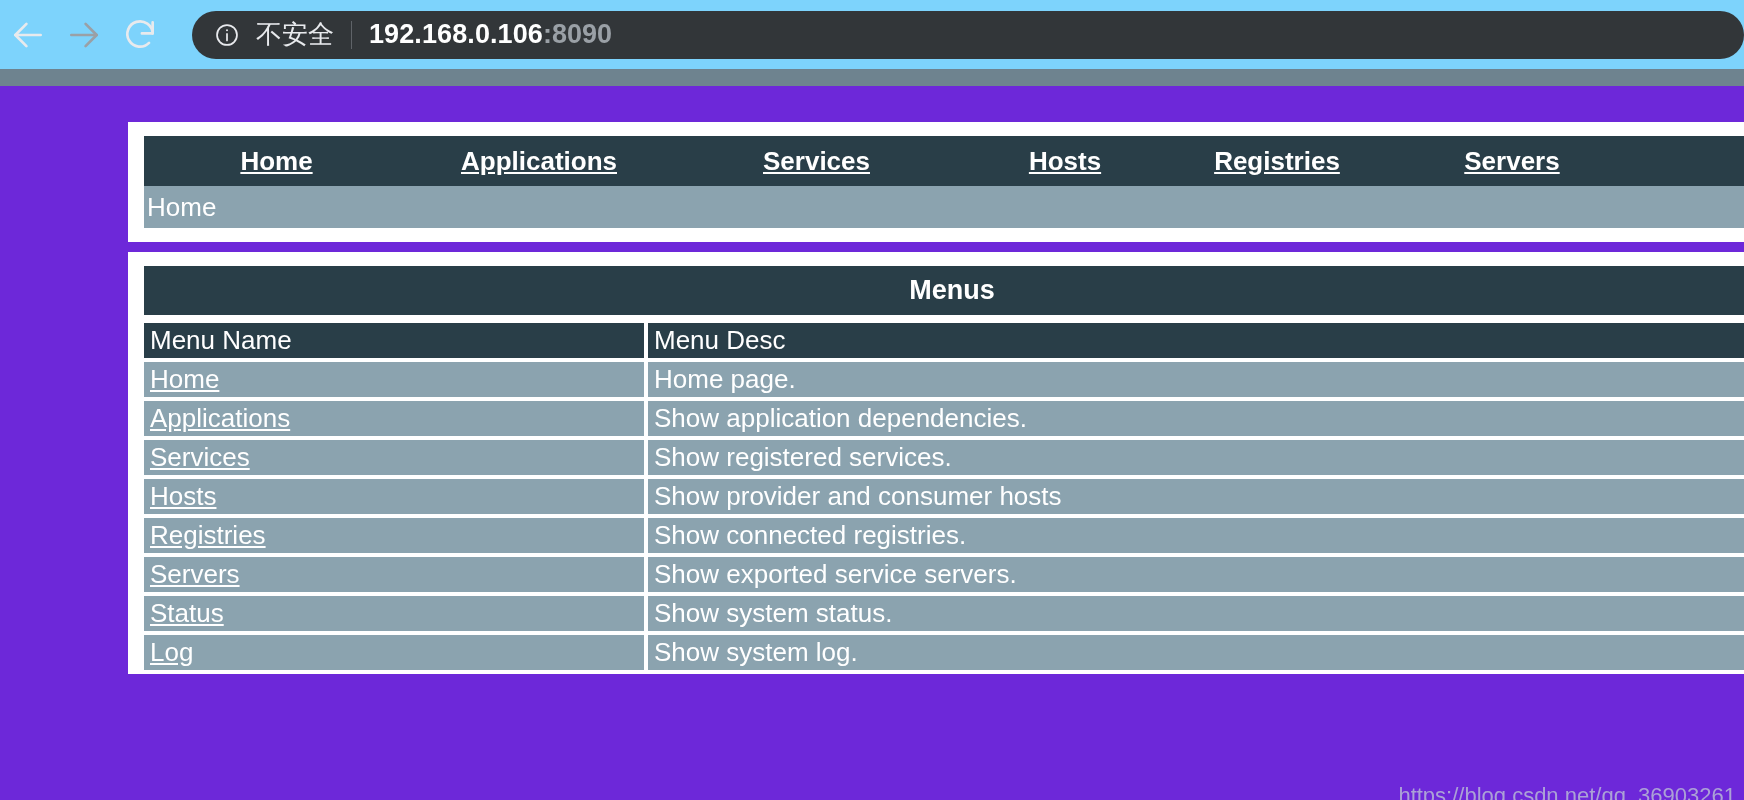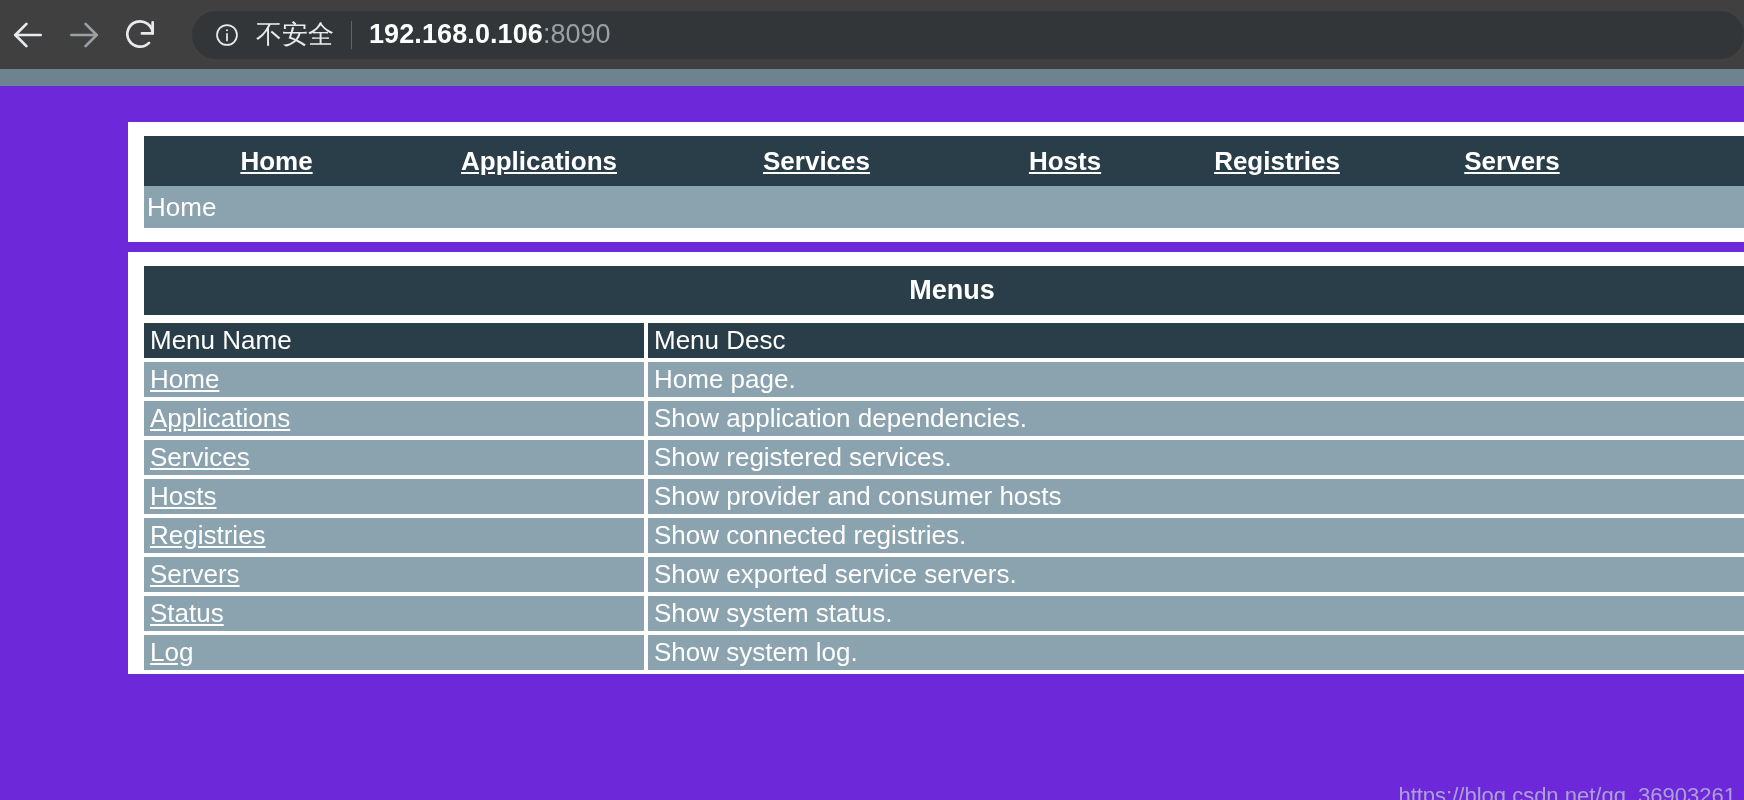--- a/index.html
+++ b/index.html
@@ -7,21 +7,21 @@
     width: 1744px; height: 800px;
     overflow: hidden;
     font-family: "Liberation Sans", sans-serif;
     background: #6e838f;
   }
 
   
   .browser-bar {
     position: absolute; left: 0; top: 0;
     width: 1744px; height: 69px;
-    background: #404040;
+    background: #7dd3fc;
     display: flex; align-items: center;
   }
   .nav-btn {
     width: 56px; height: 56px;
     display: flex; align-items: center; justify-content: center;
     flex: 0 0 auto;
   }
   .nav-btn svg { display: block; }
   .nav-btn.back { margin-left: 0px; }
   .omnibox {
@@ -51,20 +51,21 @@
     color: #ffffff;
     font-size: 27px;
     letter-spacing: 0.1px;
     white-space: nowrap;
     font-weight: bold;
   }
   .url-rest {
     color: #9aa0a6;
     font-size: 27px;
     white-space: nowrap;
+    font-weight: bold;
   }
 
   
   .page {
     position: absolute;
     left: 0; top: 86px;
     width: 1744px; height: 731px;
     background: #6d28d9;
     overflow: hidden;
   }

